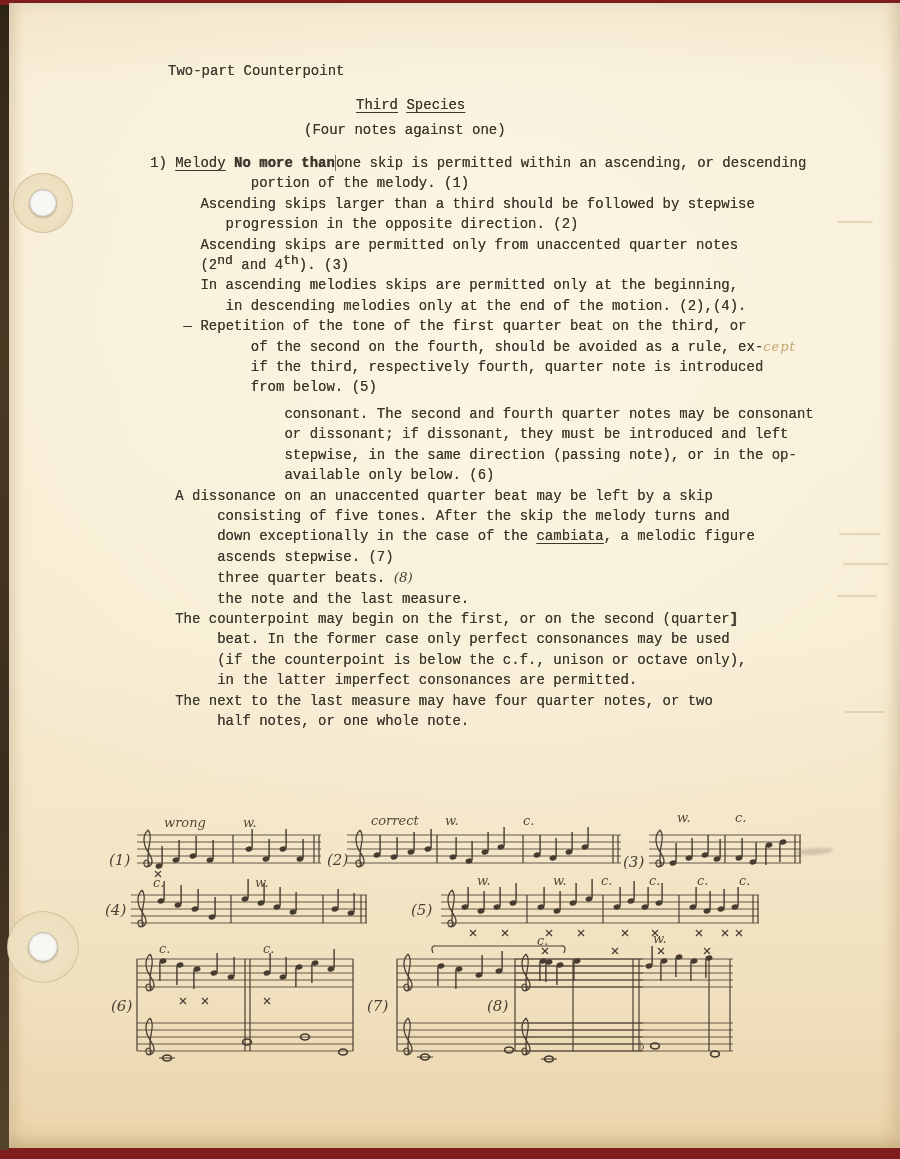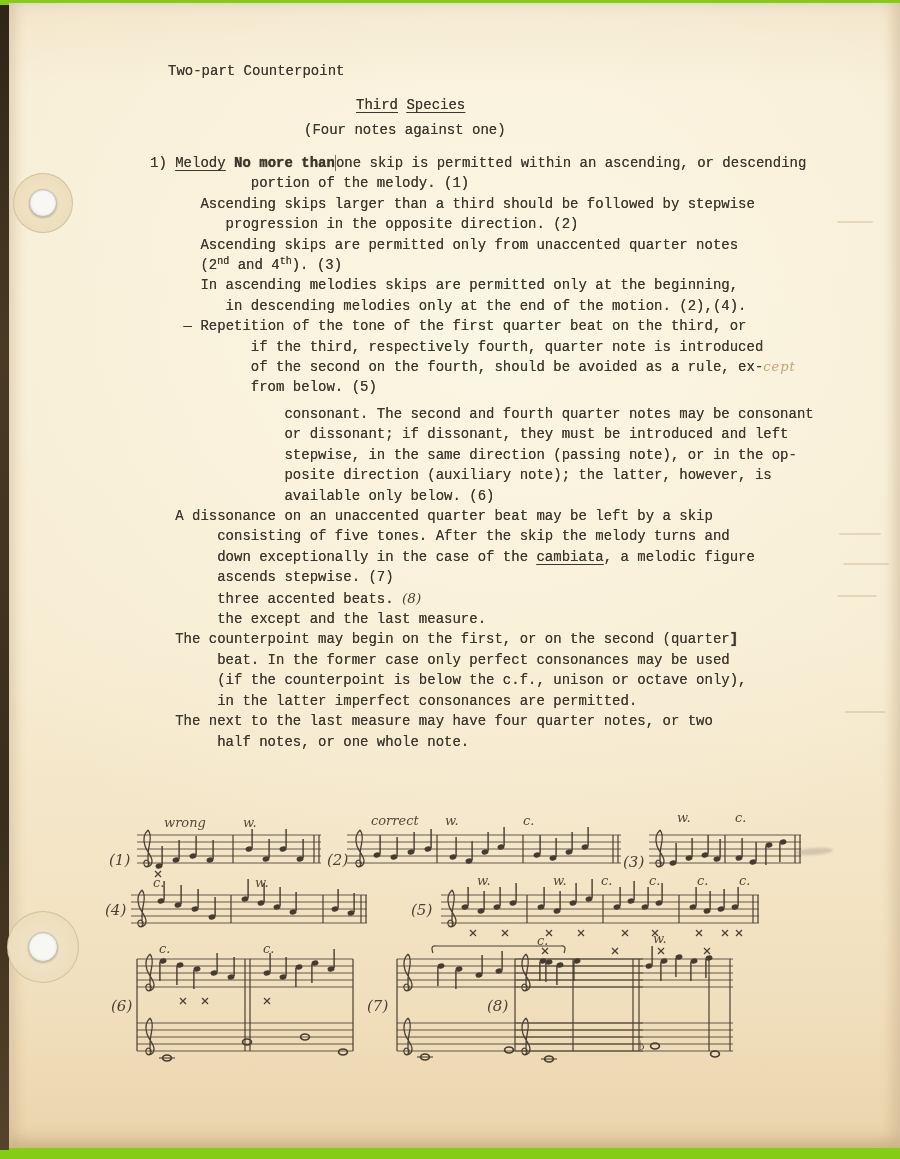--- a/index.html
+++ b/index.html
@@ -1,16 +1,16 @@
 <!DOCTYPE html>
 <html><head>
 <meta charset="utf-8">
 <style>
   html,body{margin:0;padding:0;background:#ffffff;}
-  .page{position:relative;width:900px;height:1159px;overflow:hidden;background:#84cc16;
+  .page{position:relative;width:900px;height:1159px;overflow:hidden;background:#7f1d1d;
         font-family:"Liberation Mono","DejaVu Sans Mono",monospace;}
   .edge{position:absolute;left:0;top:5px;width:9px;height:1145px;
         background:linear-gradient(180deg,#2f2517,#4a3a24 30%,#3a2d1c 70%,#55432b);}
   .paper{position:absolute;left:9px;top:3px;right:0;bottom:11px;
         background:
           radial-gradient(120% 80% at 55% 30%, rgba(255,253,242,.55), rgba(255,253,242,0) 62%),
           linear-gradient(180deg,#f2e4c6 0%,#f8eed6 7%,#f7ecd1 55%,#f1e0bf 86%,#ead4ab 100%);
         box-shadow:inset -7px 0 14px rgba(150,110,55,.18), inset 7px 0 12px rgba(150,110,55,.12),
                    inset 0 -10px 16px rgba(150,110,55,.20), inset 0 4px 8px rgba(255,255,255,.5);}
   .hole{position:absolute;border-radius:50%;background:radial-gradient(#f2e6ca,#eadbb7);
@@ -22,21 +22,21 @@
   .h2{left:-2px;top:908px;width:70px;height:70px;}
   .h2 i{left:20px;top:20px;width:28px;height:28px;}
   .tl{white-space:pre;font-size:14px;line-height:20.4px;color:#3c362c;
       text-shadow:0 0 .4px rgba(60,54,44,.8);}
   .abs{position:absolute;}
   .sec{position:absolute;}
   .u{text-decoration:underline;text-underline-offset:3px;}
   .b{font-weight:bold;text-shadow:0 0 .8px currentColor;}
   .ins{border-left:1.3px solid rgba(60,54,44,.7);}
   .g{margin-top:0;} .g6{}
-  sup{font-size:10px;line-height:0;vertical-align:5px;}
+  sup{font-size:13px;line-height:0;vertical-align:5px;}
   .pencil{font-family:"DejaVu Serif",serif;font-style:italic;font-size:13px;color:#c1a473;
       text-shadow:none;letter-spacing:1px;}
   .hw{font-family:"DejaVu Serif",serif;font-style:italic;font-size:13.5px;color:#4a4034;text-shadow:none;}
   .pm{position:absolute;height:2px;border-radius:2px;background:#c5ab82;opacity:.38;}
   svg.music{position:absolute;left:0;top:806px;width:900px;height:275px;}
   svg .staff{stroke:#4c4135;stroke-width:1;opacity:.85;fill:none;}
   svg .bar{stroke:#4c4135;stroke-width:1.2;fill:none;}
   svg .hand{font-family:"DejaVu Serif",serif;font-style:italic;font-size:13px;fill:#564938;}
   svg .num{font-family:"DejaVu Serif",serif;font-style:italic;font-size:15px;fill:#4a4034;}
   svg .flat{font-family:"DejaVu Sans",sans-serif;font-size:13px;fill:#453b2f;}
@@ -77,37 +77,36 @@
     <div class="sec" style="left:141px;top:150px">
       <div class="tl"><span>1) </span><span class="u">Melody</span><span> </span><span class="b">No more than</span><span class="ins">one skip is permitted within an ascending, or descending</span></div>
       <div class="tl">            portion of the melody. (1)</div>
       <div class="tl g">      Ascending skips larger than a third should be followed by stepwise</div>
       <div class="tl">         progression in the opposite direction. (2)</div>
       <div class="tl g">      Ascending skips are permitted only from unaccented quarter notes</div>
       <div class="tl"><span>      (2</span><sup>nd</sup><span> and 4</span><sup>th</sup><span>). (3)</span></div>
       <div class="tl g">      In ascending melodies skips are permitted only at the beginning,</div>
       <div class="tl">         in descending melodies only at the end of the motion. (2),(4).</div>
       <div class="tl g"><span>    — </span><span>Repetition of the tone of the first quarter beat on the third, or</span></div>
+      <div class="tl"><span>            of the second on the fourth, should be avoided as a rule, ex-</span><span class="pencil">cept</span></div>
       <div class="tl">            if the third, respectively fourth, quarter note is introduced</div>
-      <div class="tl"><span>            of the second on the fourth, should be avoided as a rule, ex-</span><span class="pencil">cept</span></div>
       <div class="tl">            from below. (5)</div>
     </div>
 
     <div class="sec" style="left:141px;top:401px">
       <div class="tl">                consonant. The second and fourth quarter notes may be consonant</div>
       <div class="tl">                or dissonant; if dissonant, they must be introduced and left</div>
       <div class="tl">                stepwise, in the same direction (passing note), or in the op-</div>
-      <div class="tl">                posite direction (auxiliary note); the latter, however, is</div>
       <div class="tl">                available only below. (6)</div>
       <div class="tl g6">   A dissonance on an unaccented quarter beat may be left by a skip</div>
       <div class="tl">        consisting of five tones. After the skip the melody turns and</div>
       <div class="tl"><span>        down exceptionally in the case of the </span><span class="u">cambiata</span><span>, a melodic figure</span></div>
       <div class="tl">        ascends stepwise. (7)</div>
-      <div class="tl"><span>        three accented beats. </span><span class="hw">(8)</span></div>
-      <div class="tl">        the except and the last measure.</div>
+      <div class="tl"><span>        three quarter beats. </span><span class="hw">(8)</span></div>
+      <div class="tl">        the note and the last measure.</div>
       <div class="tl"><span>   The counterpoint may begin on the first, or on the second (quarter</span><span class="b">]</span></div>
       <div class="tl">        beat. In the former case only perfect consonances may be used</div>
       <div class="tl">        (if the counterpoint is below the c.f., unison or octave only),</div>
       <div class="tl">        in the latter imperfect consonances are permitted.</div>
       <div class="tl">   The next to the last measure may have four quarter notes, or two</div>
       <div class="tl">        half notes, or one whole note.</div>
     </div>
 
     <svg class="music" viewBox="0 0 900 275">
       <defs>

